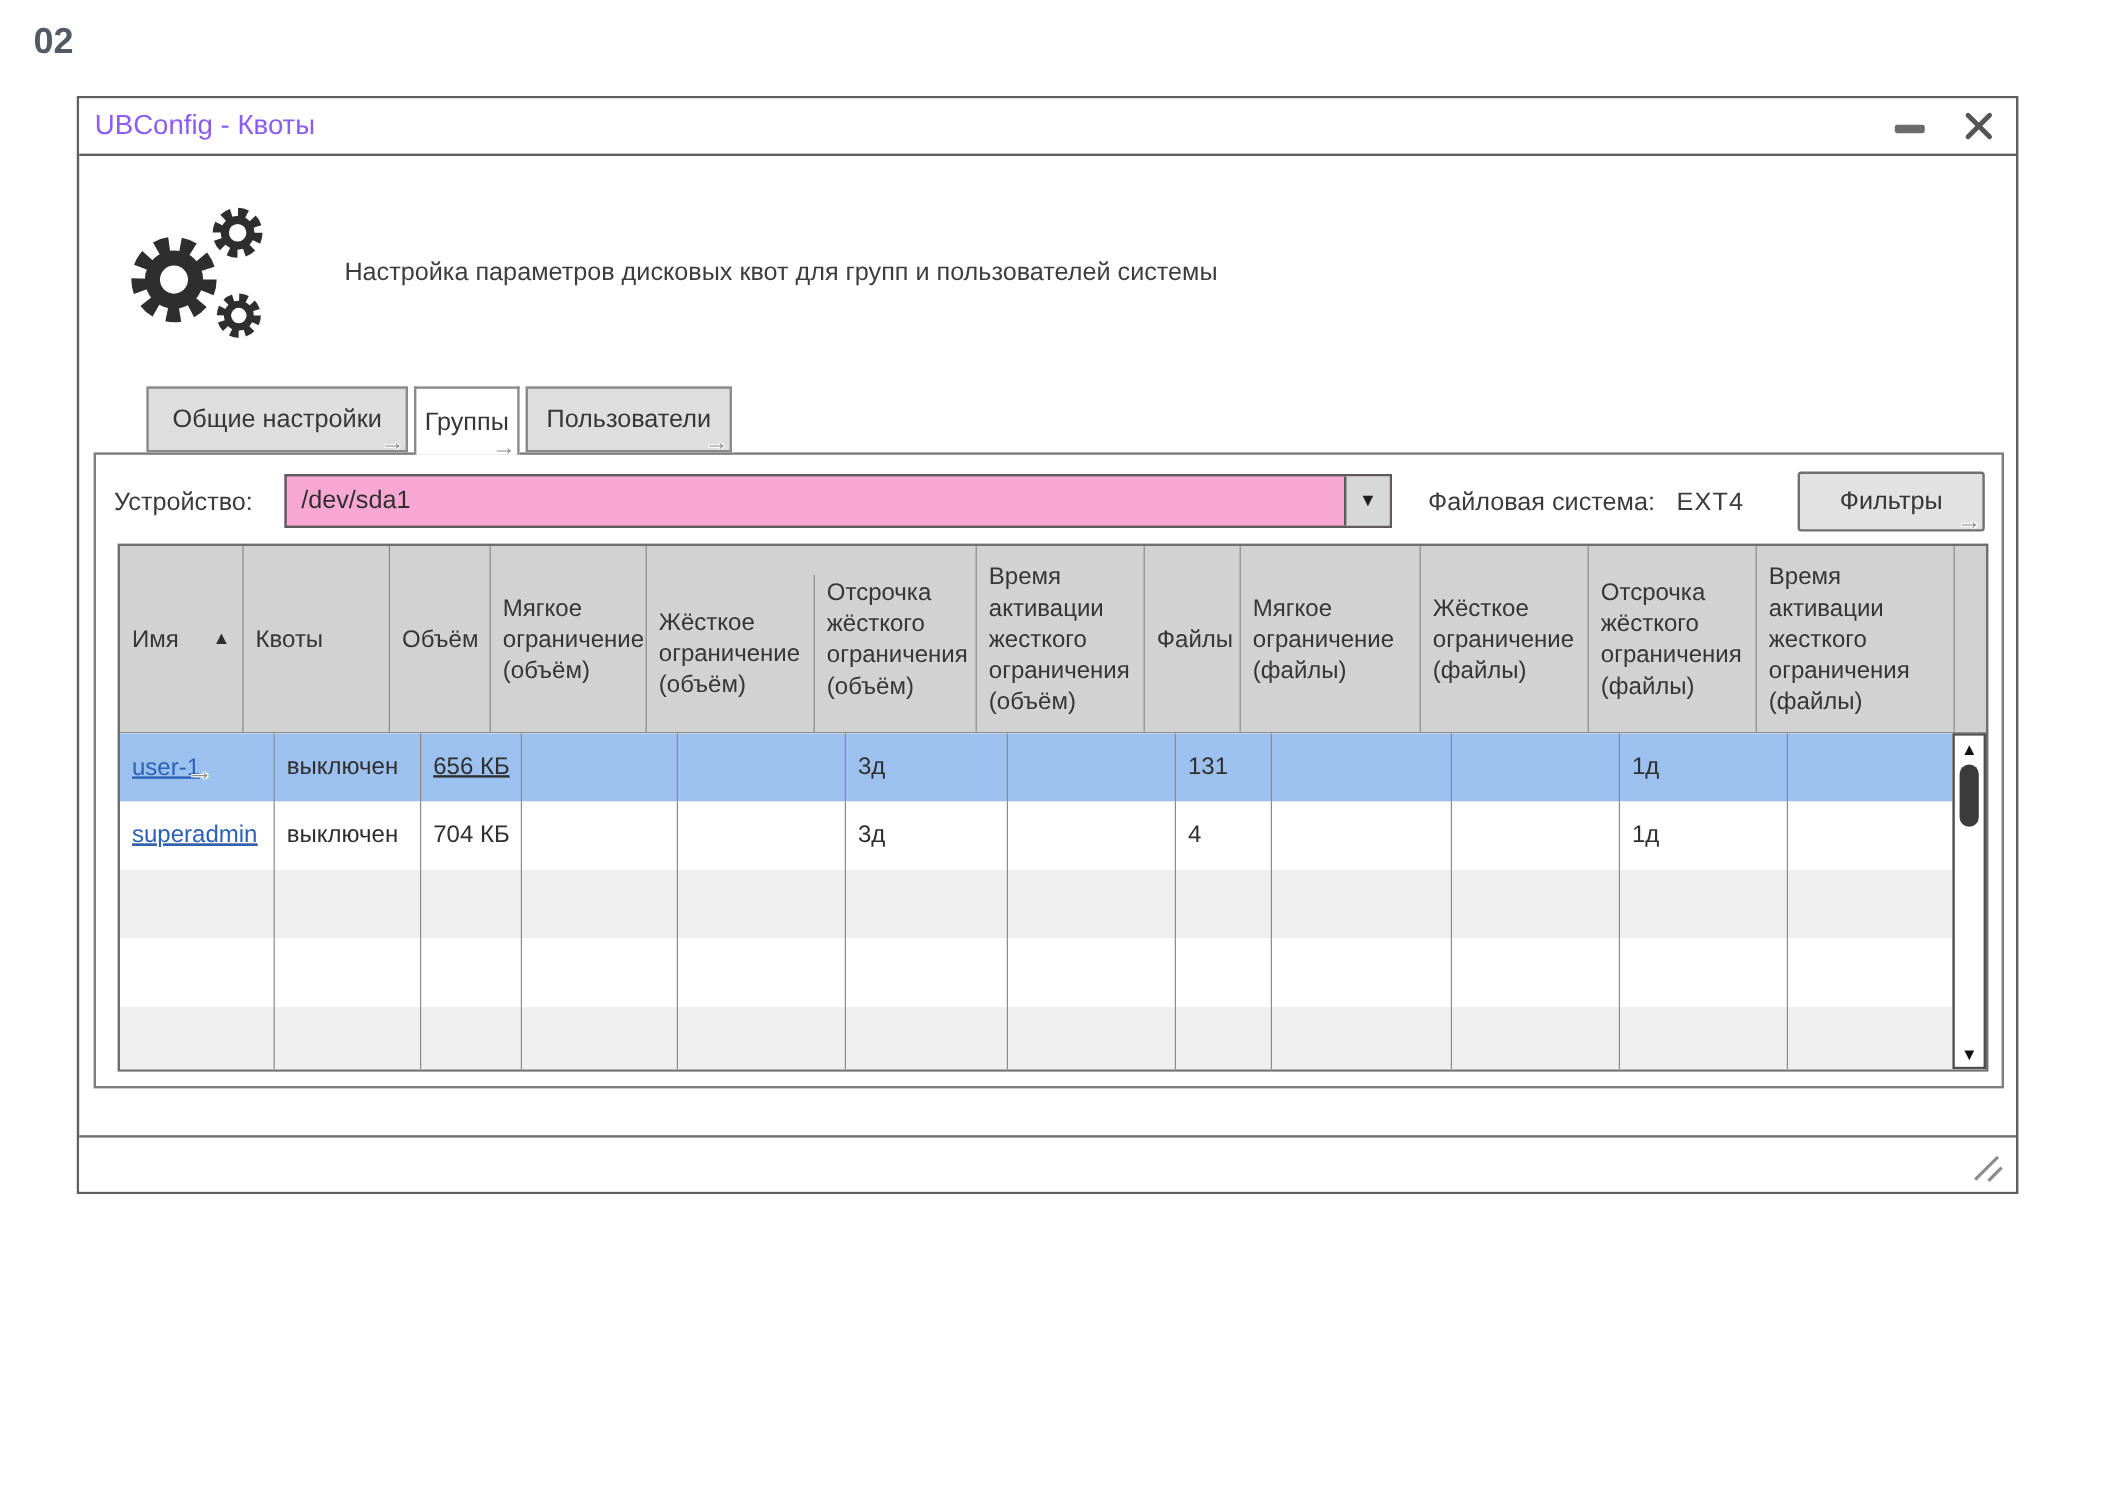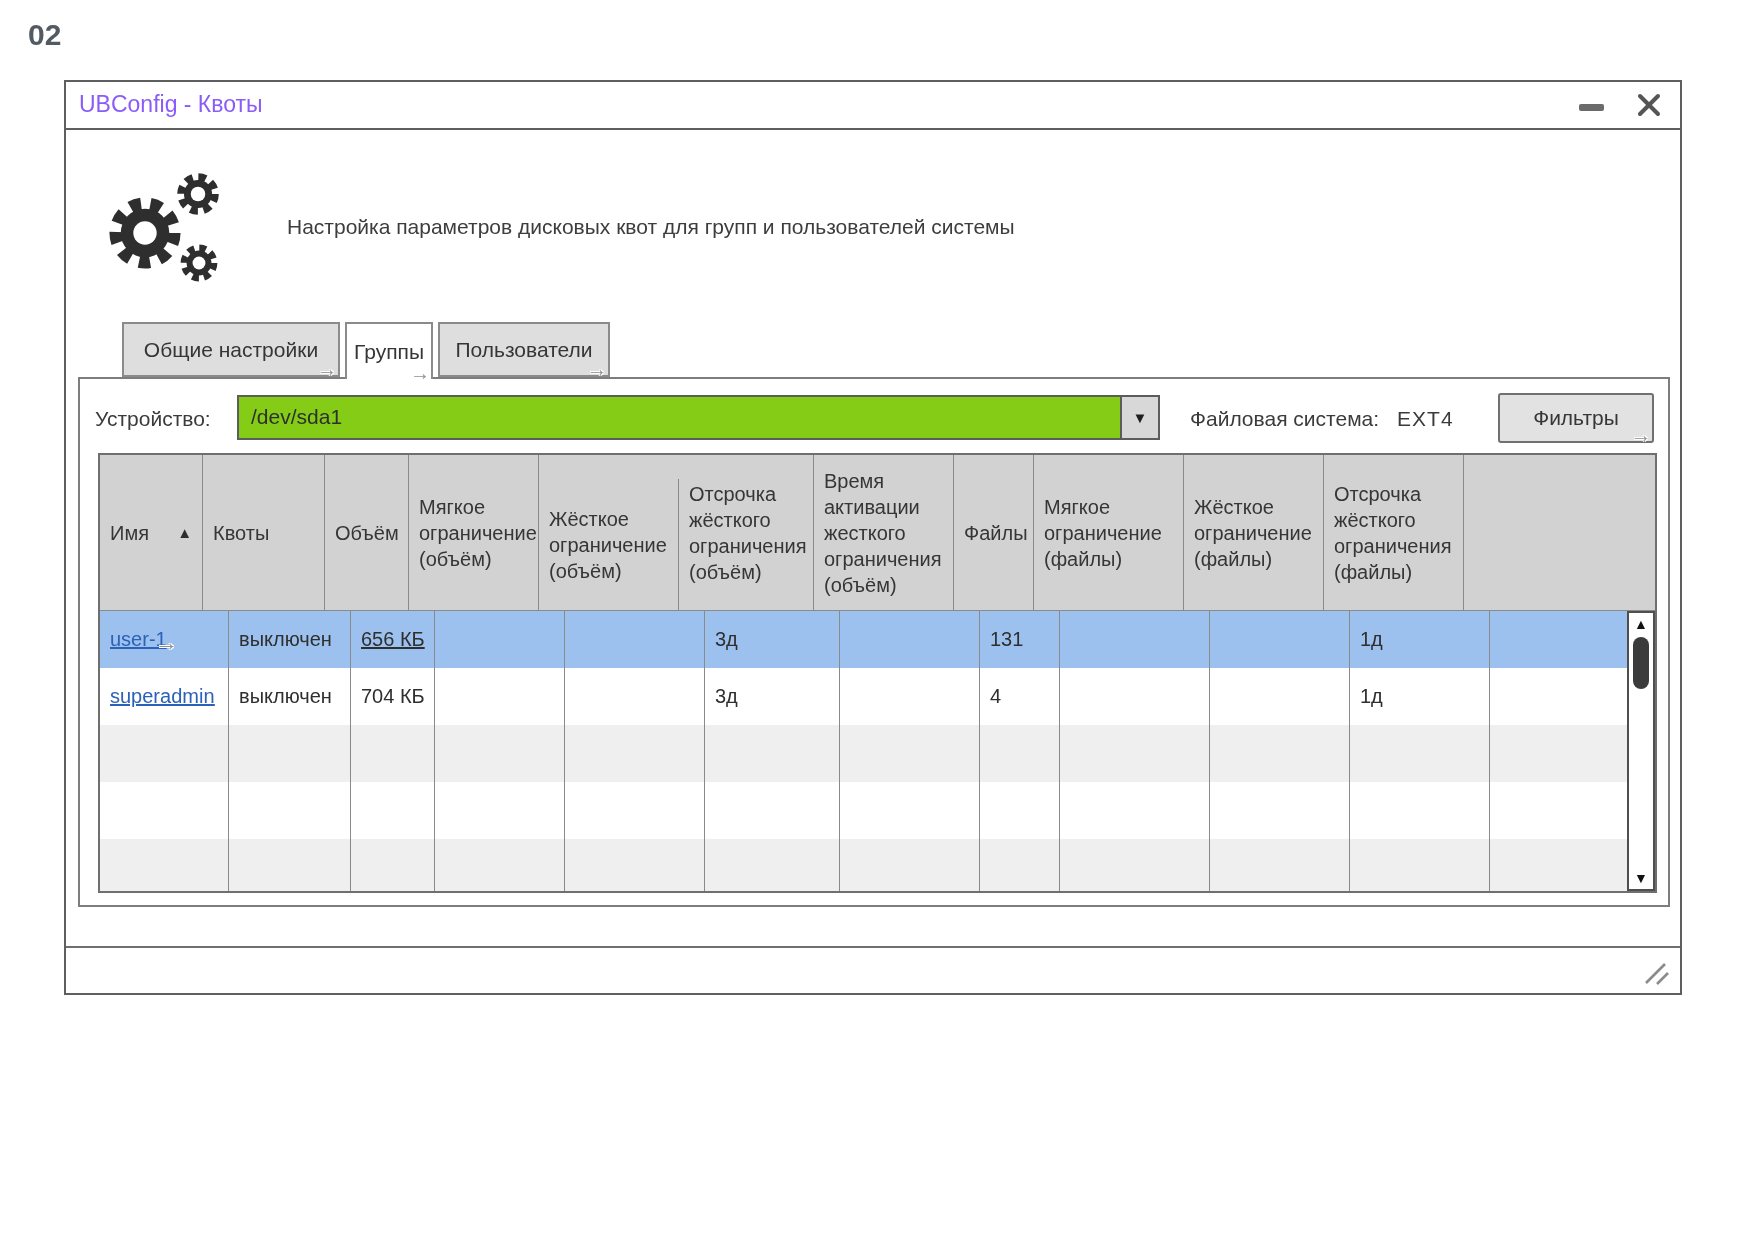--- a/index.html
+++ b/index.html
@@ -31,21 +31,21 @@
   .tab2{left:279px;top:240px;width:88px;height:57px;}
   .tab3{left:372px;top:240px;width:172px;height:55px;}
   .link-arrow{position:absolute;right:1px;bottom:-4px;font-size:20px;font-weight:bold;color:#8f8f8f;line-height:1;z-index:4;
       text-shadow:-1px -1px 0 #fff,1px -1px 0 #fff,-1px 1px 0 #fff,1px 1px 0 #fff;}
 
   .panel{position:absolute;left:12px;top:295px;width:1592px;height:530px;border:2px solid #7d7d7d;
          box-sizing:border-box;background:#fff;}
 
   .device-label{position:absolute;left:15px;top:28px;font-size:21px;}
   .combobox{position:absolute;left:157px;top:16px;width:923px;height:45px;border:2px solid #5c5c5c;
-            box-sizing:border-box;background:#84cc16;}
+            box-sizing:border-box;background:#f9a8d4;}
   .combobox .value{position:absolute;left:12px;top:8px;font-size:21px;color:#2f2f2f;}
   .combo-btn{position:absolute;right:0;top:0;bottom:0;width:36px;background:#d8d8d8;border-left:2px solid #5c5c5c;
              display:flex;align-items:center;justify-content:center;font-size:15px;color:#1e1e1e;}
   .fs-label{position:absolute;left:1110px;top:28px;font-size:21px;white-space:nowrap;}
   .fs-value{margin-left:18px;letter-spacing:1px;}
   .filters-btn{position:absolute;left:1418px;top:14px;width:156px;height:50px;background:#e2e2e2;
                border:2px solid #707070;border-radius:3px;font-size:21px;color:#363636;
                display:flex;align-items:center;justify-content:center;box-sizing:border-box;}
 
   .table{position:absolute;left:18px;top:74px;width:1559px;height:440px;border:2px solid #6f6f6f;
@@ -179,20 +179,23 @@
             </div>
             <div class="th" style="width: 150px;">
               <span class="col-label">Мягкое ограничение (файлы)</span>
             </div>
             <div class="th" style="width: 140px;">
               <span class="col-label">Жёсткое ограничение (файлы)</span>
             </div>
             <div class="th" style="width: 140px;">
               <span class="col-label">Отсрочка жёсткого ограничения (файлы)</span>
             </div>
+            <div class="th" style="width: 165px;">
+              <span class="col-label">Время активации жесткого ограничения (файлы)</span>
+            </div>
           </div>
         <div class="tbody" id="tbody">
             <div class="tr selected">
               <div class="td" style="width: 129px;"><span class="cell-link">user-1</span><span class="cursor-arrow">→</span></div>
               <div class="td" style="width: 122px;">выключен</div>
               <div class="td" style="width: 84px; text-decoration: underline;">656 КБ</div>
               <div class="td" style="width: 130px;"></div>
               <div class="td" style="width: 140px;"></div>
               <div class="td" style="width: 135px;">3д</div>
               <div class="td" style="width: 140px;"></div>

